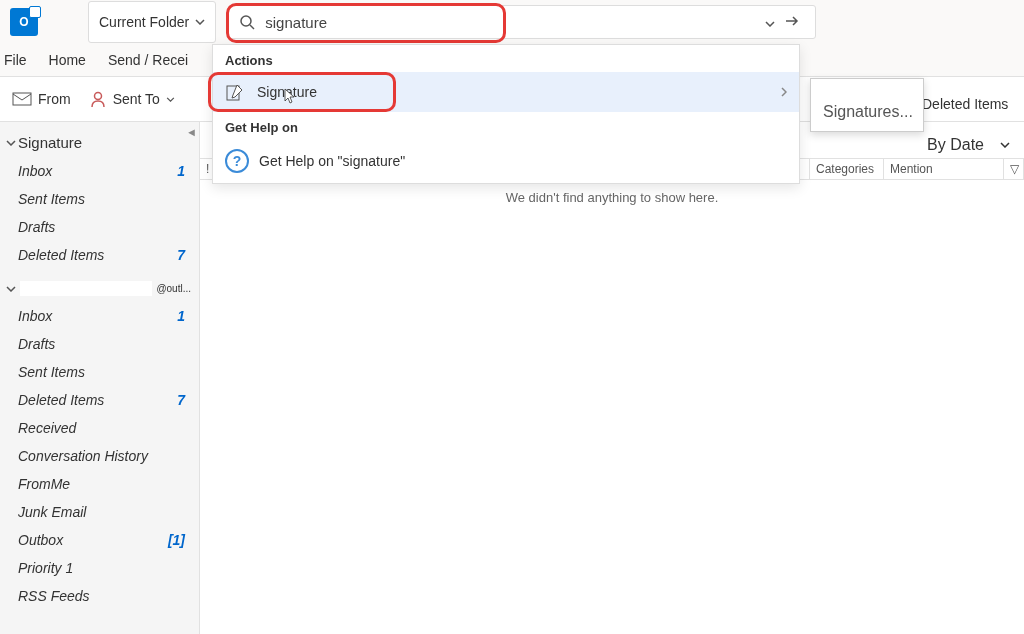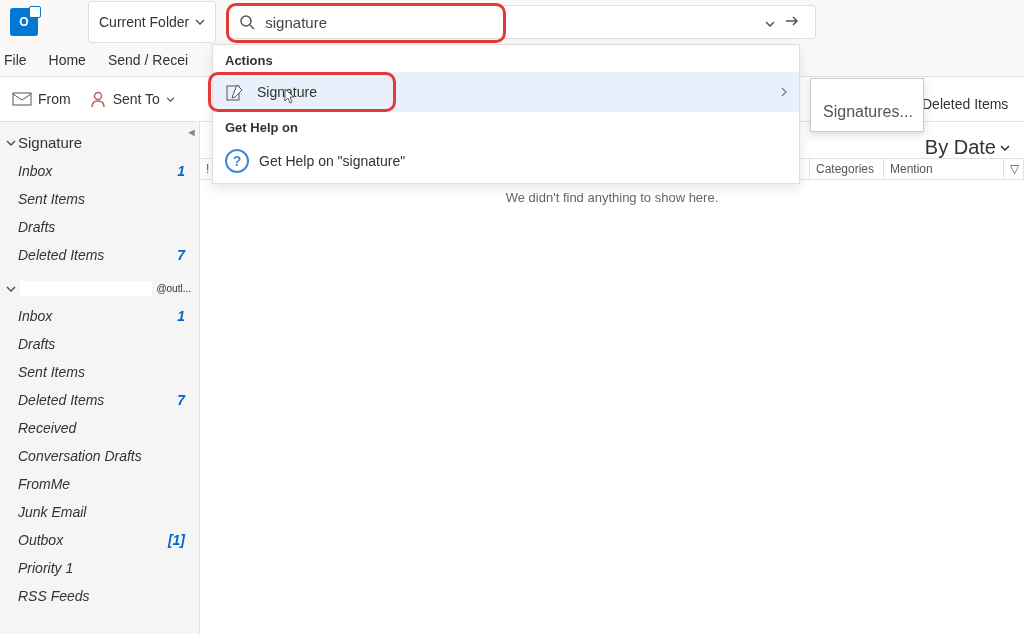--- a/index.html
+++ b/index.html
@@ -29,21 +29,21 @@
     
     .sidebar { width: 200px; background: #f5f5f5; border-right: 1px solid #e1e1e1; position: relative; overflow-y: auto; }
     .collapse-handle { position: absolute; right: 2px; top: 4px; color: #888; cursor: pointer; font-size: 11px; }
     .section-header { display: flex; align-items: center; gap: 2px; padding: 12px 8px 6px 6px; font-size: 15px; font-weight: 400; cursor: pointer; }
     .folder-item { display: flex; align-items: center; justify-content: space-between; padding: 6px 14px 6px 18px; font-size: 14px; cursor: pointer; font-style: italic; }
     .folder-count { color: #0066cc; font-weight: bold; }
     .account-header { display: flex; align-items: center; padding: 12px 8px 6px 6px; font-size: 10px; cursor: pointer; }
     .account-box { background: #fff; padding: 2px 6px; margin: 0 4px; flex: 1; white-space: nowrap; overflow: hidden; }
     
     .content-area { flex: 1; background: #fff; position: relative; }
-    .by-date { position: absolute; right: 14px; top: 14px; font-size: 20px; display: flex; align-items: center; gap: 4px; cursor: pointer; }
+    .by-date { position: absolute; right: 14px; top: 14px; font-size: 16px; display: flex; align-items: center; gap: 16px; cursor: pointer; }
     .col-headers { position: absolute; top: 36px; left: 0; right: 0; height: 22px; border-top: 1px solid #e1e1e1; border-bottom: 1px solid #e1e1e1; display: flex; align-items: center; font-size: 12px; color: #555; }
     .col-headers > div { border-right: 1px solid #e1e1e1; padding: 0 6px; height: 100%; display: flex; align-items: center; }
     .empty-msg { position: absolute; top: 68px; left: 0; right: 0; text-align: center; font-size: 13px; color: #666; }
     
     .suggestions-panel { position: absolute; left: 212px; top: 44px; width: 588px; background: #fff; border: 1px solid #ddd; box-shadow: 0 4px 12px rgba(0,0,0,0.1); z-index: 100; }
     .sugg-header { padding: 8px 12px 4px; font-size: 13px; font-weight: bold; color: #333; }
     .sugg-item { display: flex; align-items: center; padding: 10px 12px; font-size: 14px; cursor: pointer; position: relative; }
     .sugg-item.highlighted { background: #e8f0fc; }
     .sugg-item .sugg-chevron { position: absolute; right: 12px; color: #888; }
     .sugg-icon { width: 20px; height: 20px; margin-right: 12px; display: flex; align-items: center; justify-content: center; color: #444; }
@@ -166,21 +166,21 @@
         </div>
         <div class="folder-item">
           <span>Deleted Items</span>
           <span class="folder-count">7</span>
         </div>
         <div class="folder-item">
           <span>Received</span>
           <span class="folder-count"></span>
         </div>
         <div class="folder-item">
-          <span>Conversation Drafts</span>
+          <span>Conversation History</span>
           <span class="folder-count"></span>
         </div>
         <div class="folder-item">
           <span>FromMe</span>
           <span class="folder-count"></span>
         </div>
         <div class="folder-item">
           <span>Junk Email</span>
           <span class="folder-count"></span>
         </div>

